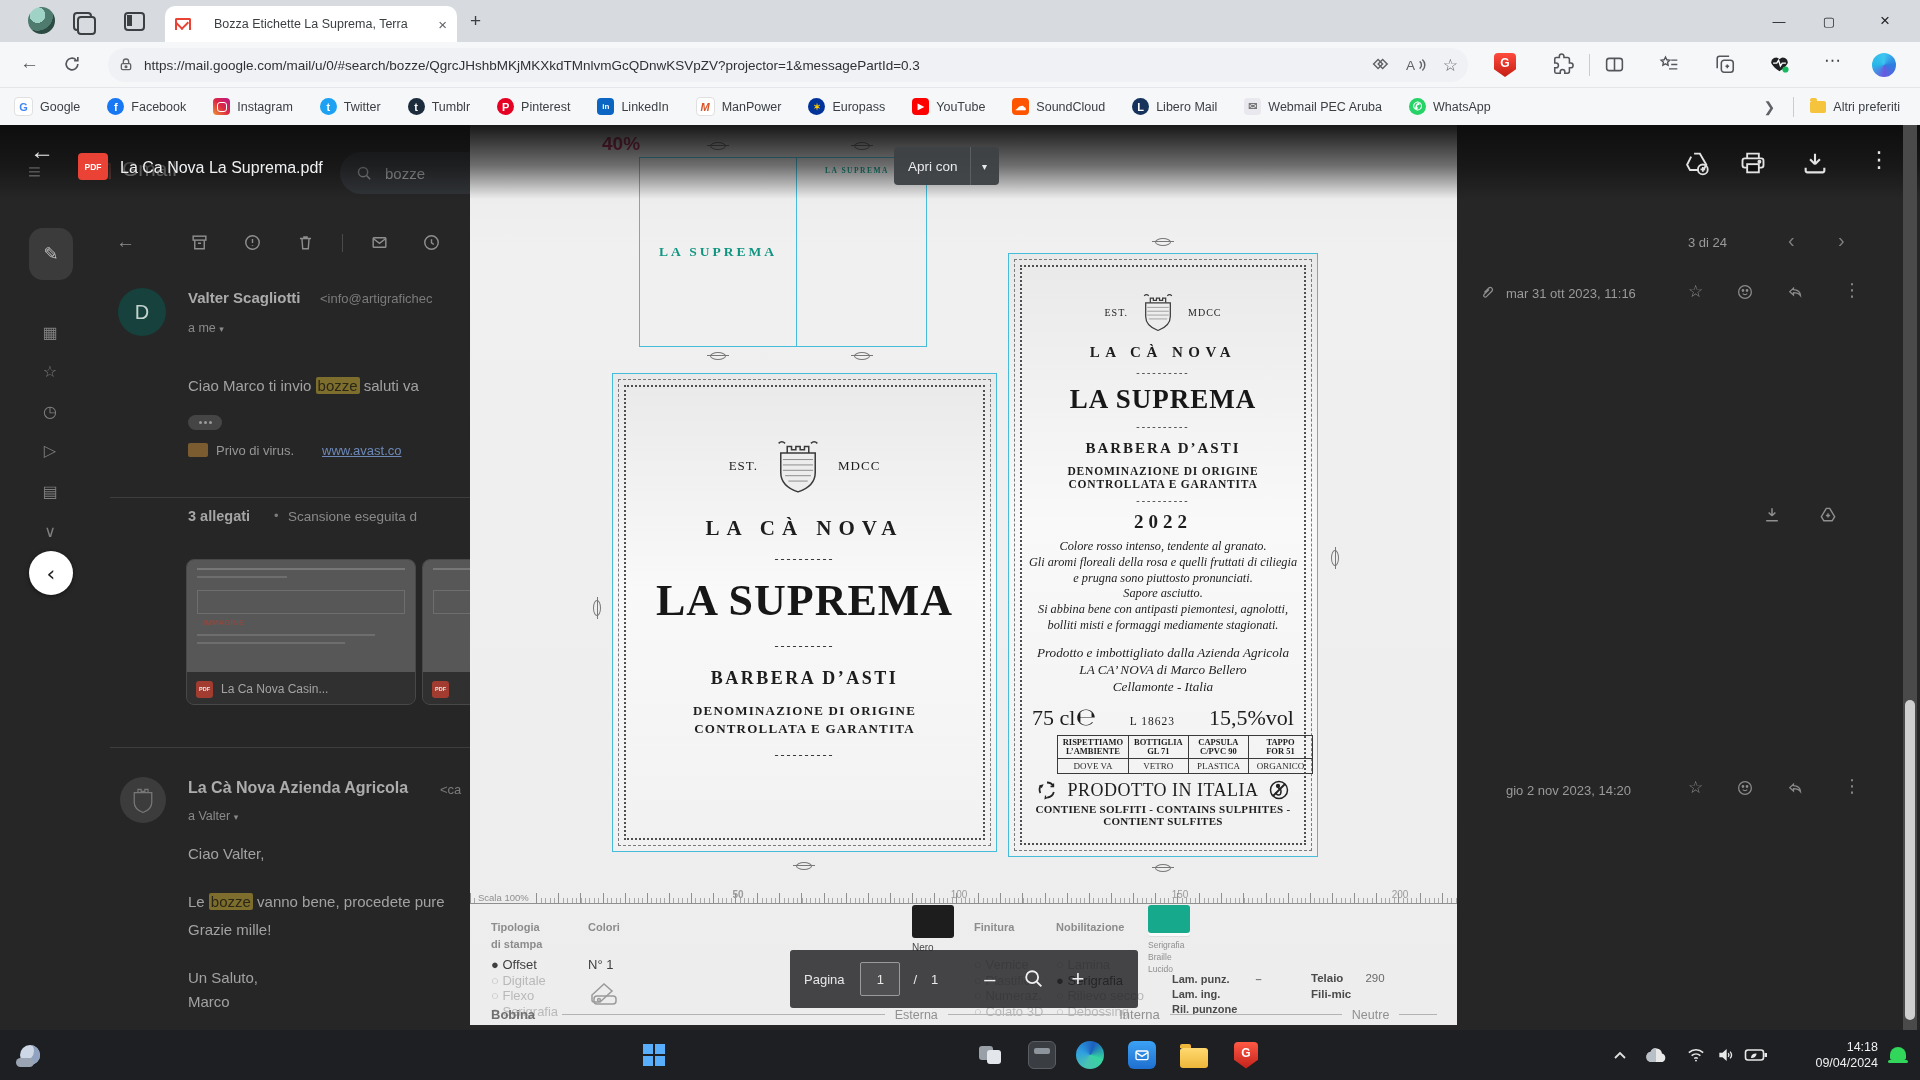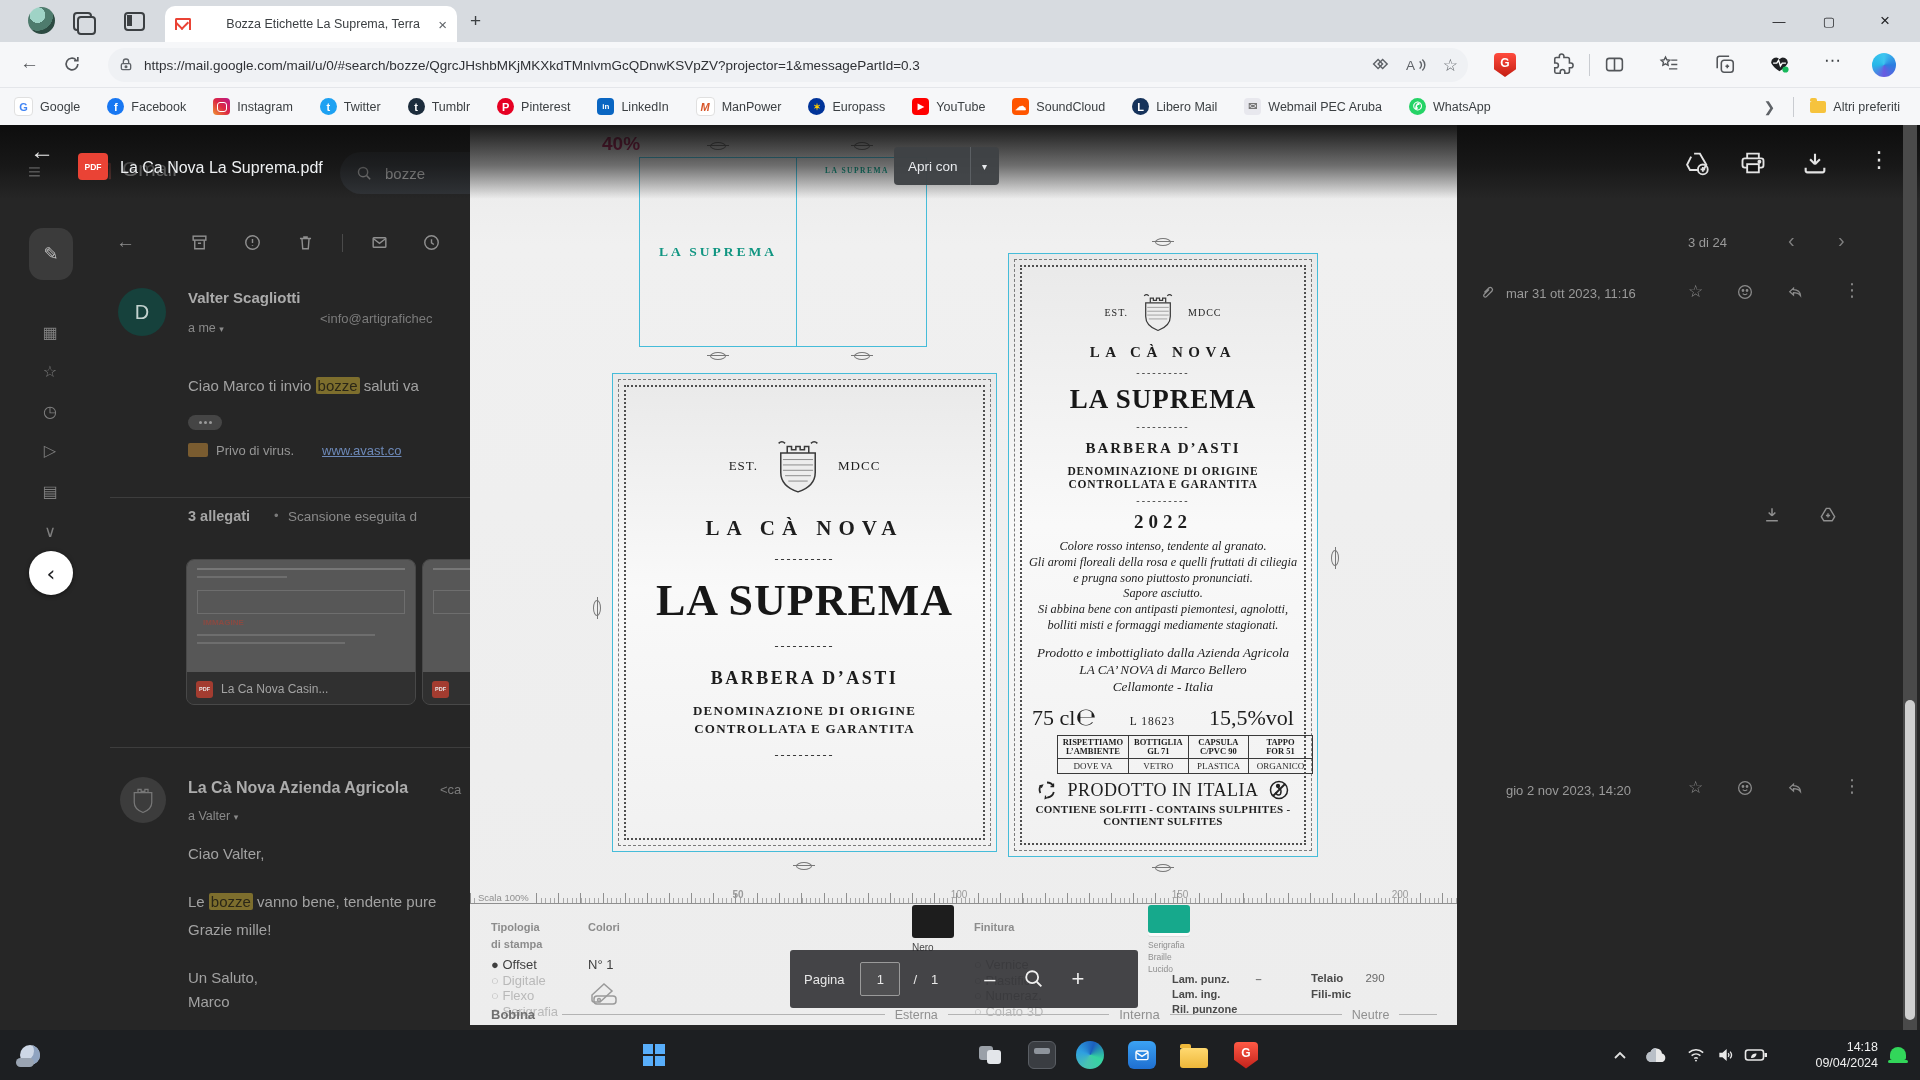--- a/index.html
+++ b/index.html
@@ -12,21 +12,21 @@
     background:radial-gradient(circle at 35% 30%,#9fd3c6 0 30%,#4e7b6d 31% 60%,#2c4a41 61%);}
   .tsic{position:absolute;top:9px;width:24px;height:24px;color:#3c4043;}
   .wsq{width:15px;height:15px;border:2px solid #3c4043;border-radius:4px;position:absolute;left:3px;top:3px;}
   .wsq2{left:7px;top:7px;background:#d7dbe0;}
   .tab{position:absolute;left:165px;top:6px;width:292px;height:36px;background:#fff;
     border-radius:10px 10px 0 0;display:flex;align-items:center;padding:0 10px;box-sizing:border-box;}
   .gmailM{width:16px;height:12px;position:relative;flex:0 0 16px;}
   .gmailM:before{content:"";position:absolute;inset:0;border:2px solid #ea4335;border-bottom:none;border-radius:2px 2px 0 0;}
   .gmailM:after{content:"";position:absolute;left:2px;top:0;width:8px;height:8px;border-right:2px solid #ea4335;border-bottom:2px solid #ea4335;transform:rotate(45deg);}
   .tabtitle{font-size:12.5px;color:#3c4043;margin-left:23px;white-space:nowrap;overflow:hidden;
-    text-overflow:ellipsis;flex:1;text-align:center;}
+    text-overflow:ellipsis;flex:1;}
   .tabclose{color:#5f6368;font-size:15px;margin-left:6px;cursor:default;}
   .newtab{position:absolute;left:470px;top:10px;font-size:19px;color:#3c4043;}
   .winctl{position:absolute;top:0;width:46px;height:42px;display:flex;align-items:center;justify-content:center;color:#202124;font-size:13px;}
   
   .toolbar{position:absolute;left:0;top:42px;width:1920px;height:46px;background:#f6f7f9;border-bottom:1px solid #e4e6ea;box-sizing:border-box;}
   .navic{position:absolute;top:10px;font-size:19px;color:#53565a;}
   .omnibox{position:absolute;left:108px;top:6px;width:1360px;height:34px;background:#eff1f4;border-radius:17px;
     display:flex;align-items:center;padding:0 10px;box-sizing:border-box;}
   .url{font-size:13.5px;color:#2f3135;margin-left:10px;white-space:nowrap;overflow:hidden;flex:1;}
   .obic{flex:0 0 auto;margin-left:16px;color:#5f6368;}
@@ -353,21 +353,21 @@
             <circle cx="12" cy="12" r="8.5"></circle>
             <path d="M12 8v4.5l3 2"></path>
           </svg>
         </div>
       <div class="abs" style="left:1688px;top:110px;font-size:13px;color:#9a9a9a;">3 di 24</div>
       <div class="abs" style="left:1788px;top:104px;font-size:20px;color:#7f7f7f;">‹</div>
       <div class="abs" style="left:1838px;top:104px;font-size:20px;color:#7f7f7f;">›</div>
 
       <div class="abs" style="left:118px;top:163px;width:48px;height:48px;border-radius:50%;background:#16413c;display:flex;align-items:center;justify-content:center;font-size:20px;color:#c3d2cf;">D</div>
       <div class="abs" style="left:188px;top:164px;font-size:15px;font-weight:bold;color:#ababab;">Valter Scagliotti</div>
-      <div class="abs" style="left:320px;top:166px;font-size:13px;color:#7b7b7b;margin-top:20px;">&lt;info@artigrafichec</div>
+      <div class="abs" style="left:320px;top:166px;font-size:13px;color:#7b7b7b;">&lt;info@artigrafichec</div>
       <div class="abs" style="left:188px;top:196px;font-size:12.5px;color:#8a8a8a;"><span>a me</span> <span style="font-size:9px;">▾</span></div>
       <div class="abs" style="left:1478px;top:158px;">
           <svg class="ic" width="18" height="18" viewBox="0 0 24 24" fill="none" stroke="#8f8f8f" stroke-width="1.7">
             <path d="M8.5 12.5l6-6a3 3 0 0 1 4.2 4.2l-7.5 7.5a2.1 2.1 0 0 1-3-3l6.5-6.5"></path>
           </svg>
         </div>
       <div class="abs" style="left:1506px;top:161px;font-size:13px;color:#9a9a9a;">mar 31 ott 2023, 11:16</div>
       <div class="abs" style="left:1688px;top:156px;font-size:17px;color:#8a8a8a;">☆</div>
       <div class="abs" style="left:1736px;top:158px;">
           <svg class="ic" width="18" height="18" viewBox="0 0 24 24" fill="none" stroke="#8a8a8a" stroke-width="1.7">
@@ -452,21 +452,21 @@
             <path d="M9 14.2c1.6 1.6 4.4 1.6 6 0"></path>
           </svg>
         </div>
       <div class="abs" style="left:1786px;top:654px;">
           <svg class="ic" width="18" height="18" viewBox="0 0 24 24" fill="none" stroke="#8a8a8a" stroke-width="1.7">
             <path d="M10 7L5 11.5 10 16v-3.2c4.5 0 7.3 1.2 9.3 4-0.4-5-3.3-7.8-9.3-8z"></path>
           </svg>
         </div>
       <div class="abs" style="left:1843px;top:650px;font-size:18px;color:#8a8a8a;">⋮</div>
       <div class="abs dimtxt" style="left:188px;top:720px;font-size:15px;">Ciao Valter,</div>
-      <div class="abs dimtxt" style="left:188px;top:768px;font-size:15px;"><span>Le </span><span class="hl">bozze</span><span> vanno bene, tendente pure</span></div>
+      <div class="abs dimtxt" style="left:188px;top:768px;font-size:15px;"><span>Le </span><span class="hl">bozze</span><span> vanno bene, procedete pure</span></div>
       <div class="abs dimtxt" style="left:188px;top:796px;font-size:15px;">Grazie mille!</div>
       <div class="abs dimtxt" style="left:188px;top:844px;font-size:15px;">Un Saluto,</div>
       <div class="abs dimtxt" style="left:188px;top:868px;font-size:15px;">Marco</div>
     </div>
 
     <div class="page">
       <div class="abs" style="left:132px;top:8px;font-size:19px;font-weight:bold;color:#b3245c;">40%</div>
 
       <div class="cyanrect" style="left:169px;top:32px;width:158px;height:190px;display:flex;align-items:center;justify-content:center;">
         <span class="teal" style="font-size:13.5px;letter-spacing:3px;">LA SUPREMA</span>
@@ -615,20 +615,29 @@
       <div class="abs" style="left:442px;top:817px;font-size:10px;color:#4a4a4a;">Nero</div>
       <div class="abs" style="left:504px;top:794px;">
         <div class="spech">Finitura</div>
         <div style="margin-top:21px;">
           <div class="specopt">○ Vernice</div>
           <div class="specopt">○ Plastific.</div>
           <div class="specopt">○ Numeraz.</div>
           <div class="specopt">○ Colato 3D</div>
         </div>
       </div>
+      <div class="abs" style="left:586px;top:794px;">
+        <div class="spech">Nobilitazione</div>
+        <div style="margin-top:21px;">
+          <div class="specopt">○ Lamina</div>
+          <div class="specopt specsel">● Serigrafia</div>
+          <div class="specopt">○ Rilievo secco</div>
+          <div class="specopt">○ Debossing</div>
+        </div>
+      </div>
       <div class="abs" style="left:678px;top:780px;width:42px;height:28px;background:#16a98c;border-radius:3px;box-shadow:0 3px 0 #fafafa,0 4px 0 #ddd;"></div>
       <div class="abs" style="left:678px;top:814px;font-size:8.5px;line-height:12px;color:#8f8f8f;">
         <div>Serigrafia</div>
           <div>Braille</div>
           <div>Lucido</div>
       </div>
       <div class="abs" style="left:702px;top:847px;font-size:11px;font-weight:bold;color:#4a4a4a;line-height:15px;">
         <div><span>Lam. punz.</span><span style="margin-left:26px;color:#7a7a7a;">–</span></div>
         <div>Lam. ing.</div>
         <div>Ril. punzone</div>

